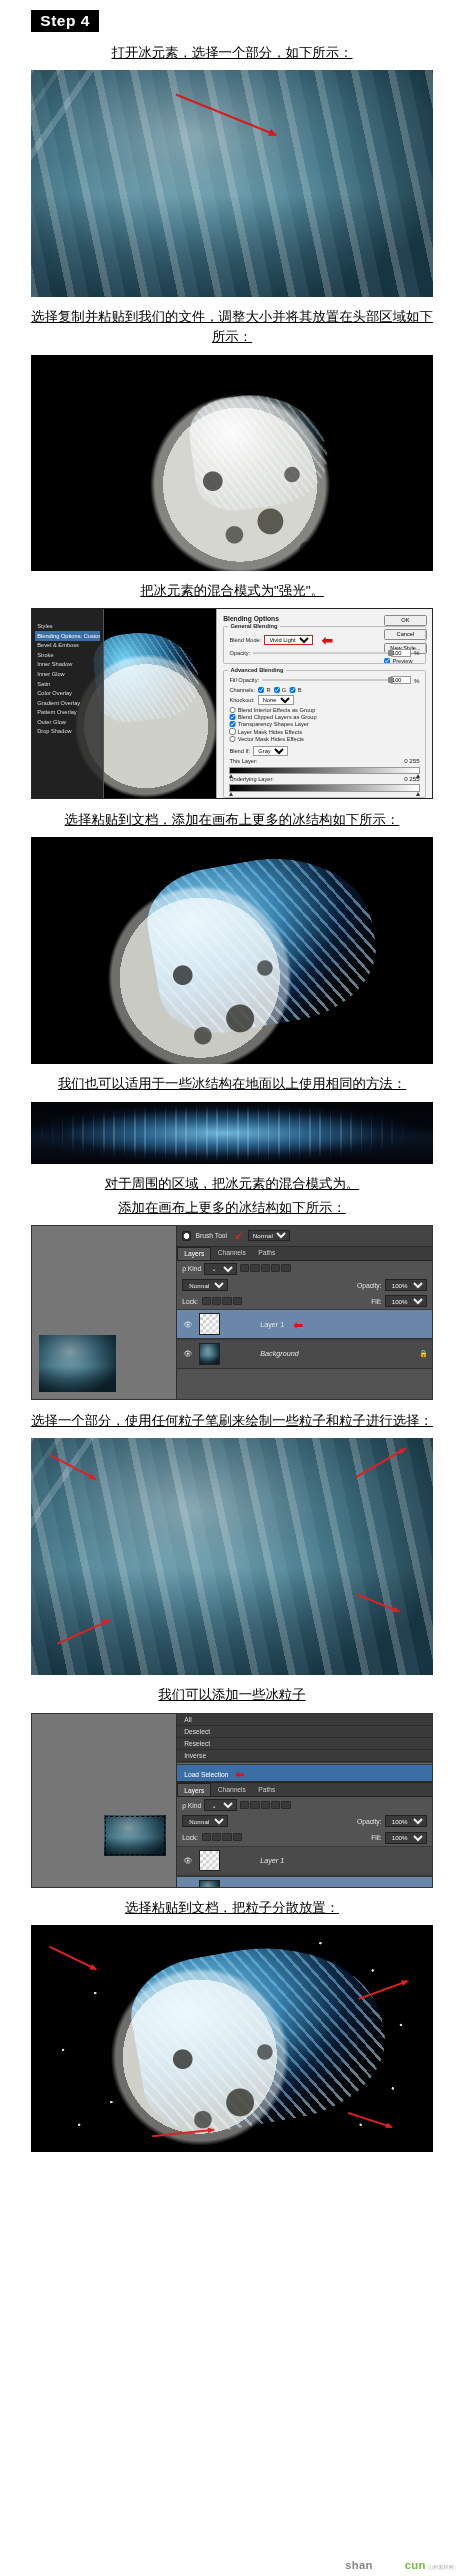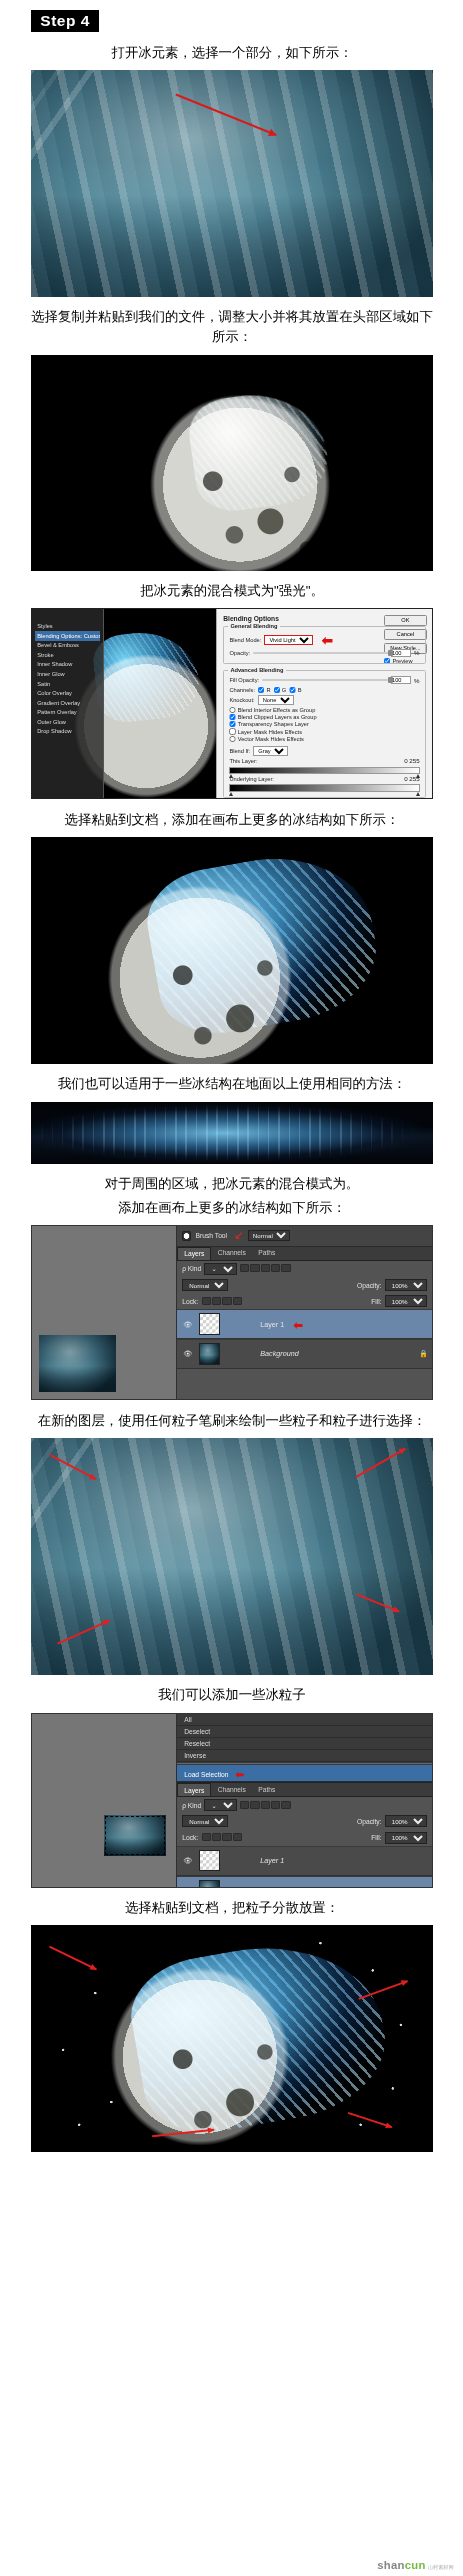--- a/index.html
+++ b/index.html
@@ -22,20 +22,21 @@
     color: #fff;
     font-weight: bold;
     font-size: 15.5px;
     padding: 2.1px 9.3px;
     letter-spacing: 0.5px;
   }
   .caption {
     text-align: center;
     margin: 10.3px auto 7.2px auto;
     line-height: 1.5;
+    text-decoration: underline;
   }
   .figure {
     width: 100%;
     margin: 0 auto 8.2px auto;
     position: relative;
   }
   
   .ice-crystals {
     height: 227px;
     background:
@@ -429,21 +430,21 @@
     right: 6.2px; bottom: 4.1px;
     font-size: 11.3px;
     font-weight: bold;
     color: #7a7a7a;
     letter-spacing: 0.3px;
     opacity:0.9;
     z-index:99;
     background:#fff;
     padding:1px 3.1px;
   }
-  .watermark .g { color:#6ab42e; }
+  .watermark .g { color:#6ab42e;margin-left:32px; }
   .watermark small { font-size:5.2px; color:#aaa; font-weight:normal; letter-spacing:0; margin-left:2.1px;}
 </style>
 </head>
 <body>
 
 <div class="step-header">
   <span class="step-badge">Step 4</span>
 </div>
 
 <div class="caption">打开冰元素，选择一个部分，如下所示：</div>
@@ -627,21 +628,21 @@
       <div class="layer-row">
         <span class="eye">👁</span>
         <span class="th bg"></span>
         <span class="name">Background</span>
         <span class="lock">🔒</span>
       </div>
     </div>
   </div>
 </div>
 
-<div class="caption">在新的图层，使用任何粒子笔刷来绘制一些粒子和粒子进行选择：</div>
+<div class="caption">选择一个部分，使用任何粒子笔刷来绘制一些粒子和粒子进行选择：</div>
 
 <div class="figure ice-crystals" style="height:237px">
   <div class="particles-overlay">
     <div class="red-seg" style="left:4%;  top:12%; width:52px;height:1.5px; transform:rotate(28deg)"></div>
     <div class="red-seg" style="right:6%; top:10%; width:57px;height:1.5px; transform:rotate(-30deg)"></div>
     <div class="red-seg" style="left:6%;  bottom:18%; width:57px;height:1.5px; transform:rotate(-24deg)"></div>
     <div class="red-seg" style="right:8%; bottom:30%; width:46px;height:1.5px; transform:rotate(22deg)"></div>
   </div>
 </div>
 

